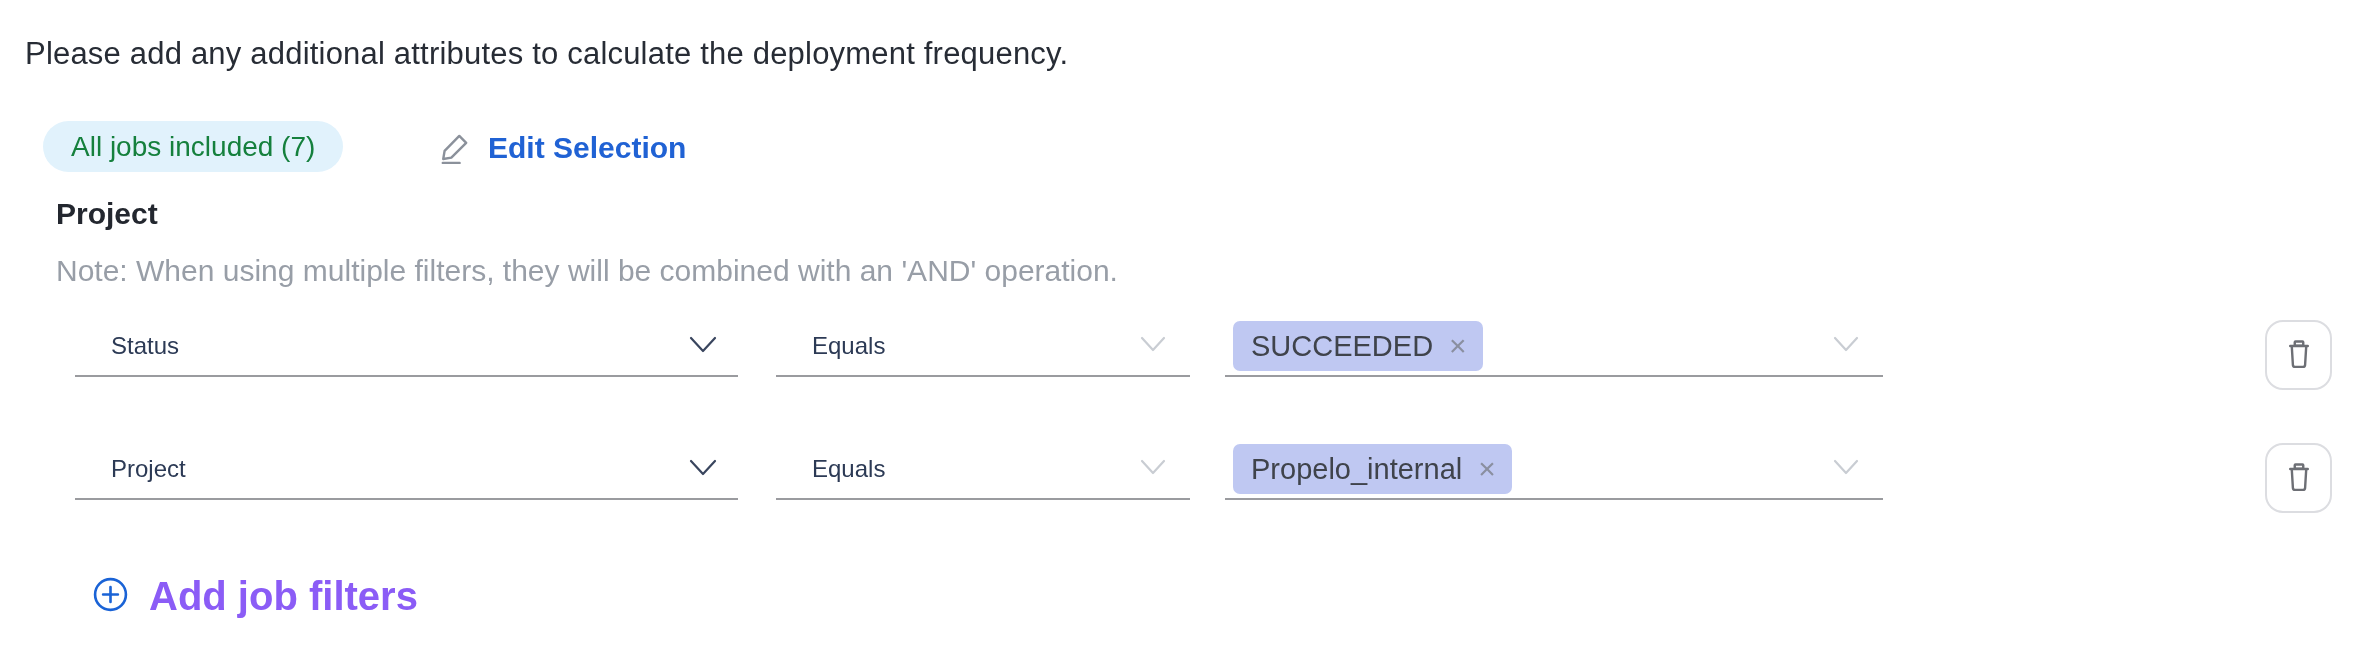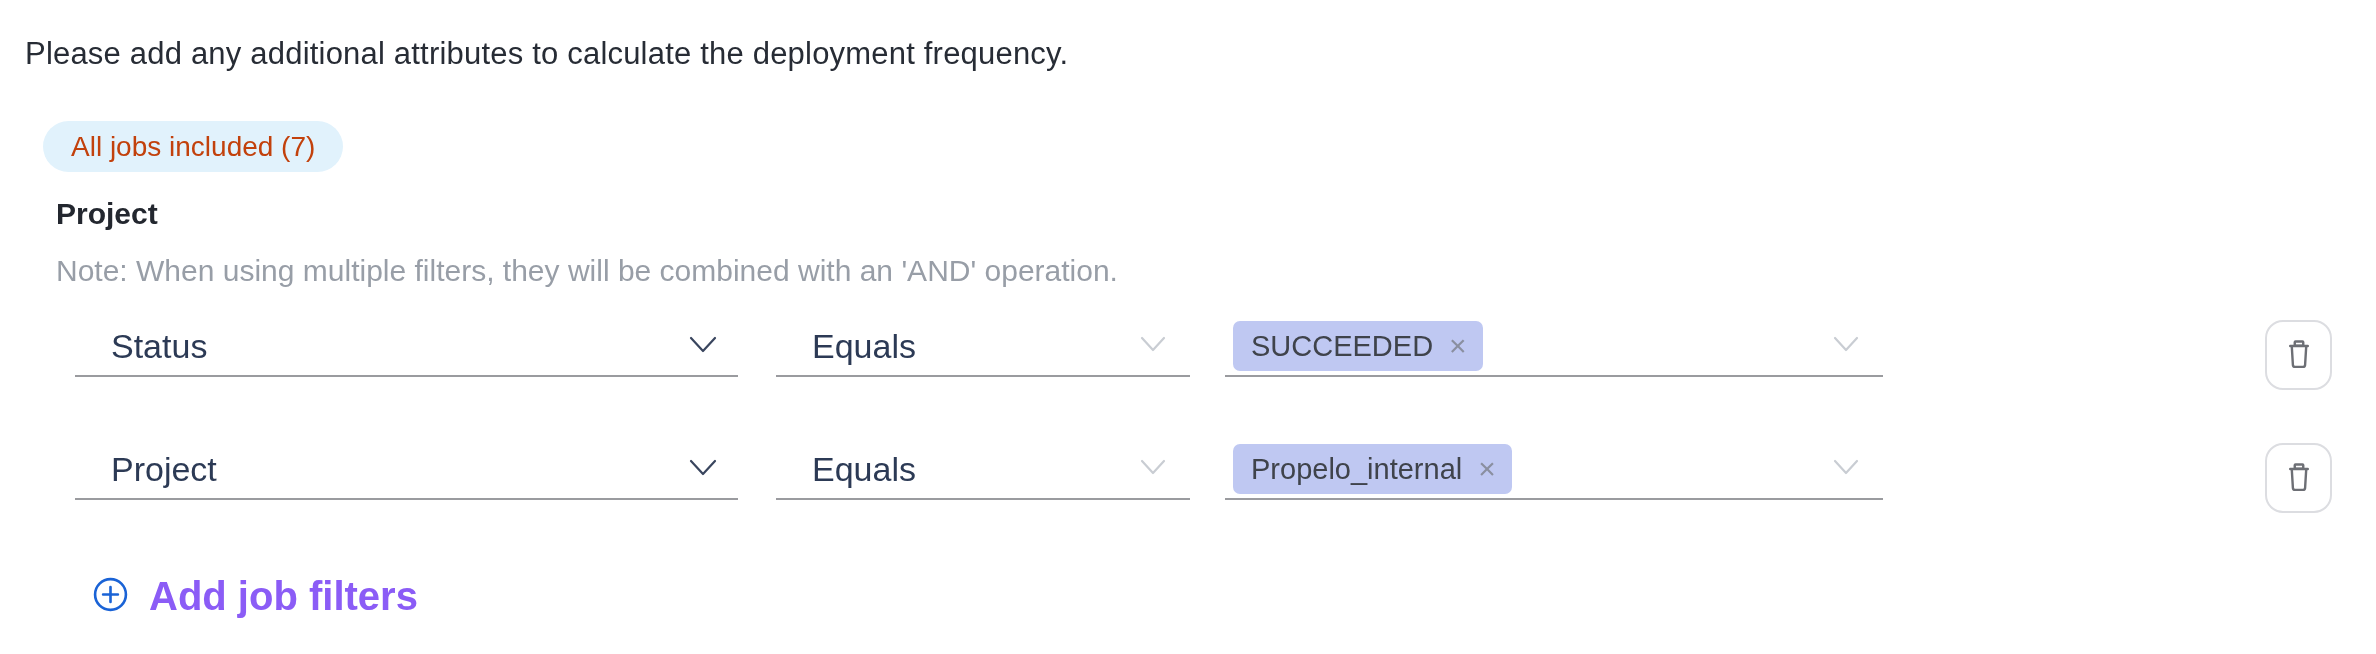--- a/index.html
+++ b/index.html
@@ -13,21 +13,21 @@
 
   .instruction {
     position:absolute; left:25px; top:36px;
     font-size:31px; color:#272c35; letter-spacing:0.2px;
   }
 
   .badge {
     position:absolute; left:43px; top:121px;
     height:51px; line-height:51px; padding:0 28px;
     background:#e1f2fc; border-radius:26px;
-    font-size:28px; color:#c2410c;
+    font-size:28px; color:#15803d;
   }
 
   .edit-btn {
     position:absolute; left:438px; top:127px; height:42px;
     display:flex; align-items:center; gap:14px;
     background:none; border:none; cursor:pointer;
   }
   .edit-btn .edit-label { font-size:30px; font-weight:600; color:#2062d4; }
 
   .filters-title {
@@ -43,21 +43,21 @@
     position:absolute; height:60px;
     border-bottom:2px solid #9a9b9f;
     display:flex; align-items:center; justify-content:space-between;
     cursor:pointer; background:#fff;
   }
   .row1 .select { top:317px; }
   .row2 .select { top:440px; }
   .attr-select  { left:75px;   width:663px; padding:0 20px 0 36px; }
   .op-select    { left:776px;  width:414px; padding:0 24px 0 36px;align-items:center; }
   .val-select   { left:1225px; width:658px; padding:0 24px 0 8px; }
-  .select .sel-label { font-size:34px; color:#2c3a55; }
+  .select .sel-label { font-size:24px; color:#2c3a55; }
 
   .chev { flex:none; }
 
   .tag {
     display:flex; align-items:center; gap:16px;
     background:#bfc8f2; border-radius:7px;
     height:50px; padding:0 16px 0 18px;
   }
   .tag .tag-label { font-size:29px; color:#3f434b; }
   .tag .tag-x {
@@ -83,20 +83,29 @@
 </style>
 </head>
 <body>
 
 <div class="panel">
 
   <div class="instruction">Please add any additional attributes to calculate the deployment frequency.</div>
 
   <div class="badge">All jobs included (7)</div>
 
+  <button class="edit-btn">
+    <span class="icon">
+      <svg width="36" height="36" viewBox="0 0 24 24" fill="none" stroke="#8b919b" stroke-width="1.6" stroke-linejoin="round" stroke-linecap="round">
+        <path d="M14.2 4.6 l4.6 4.6 L8.9 19.1 l-5.4 0.9 0.9-5.4 z"></path>
+        <path d="M3.2 22.6 h11.2"></path>
+      </svg>
+    </span>
+    <span class="edit-label">Edit Selection</span>
+  </button>
 
   <div class="filters-title">Project</div>
   <div class="note">Note: When using multiple filters, they will be combined with an 'AND' operation.</div>
 
   <div class="row1">
     <div class="select attr-select">
       <span class="sel-label">Status</span>
       <span class="chev">
         <svg width="30" height="19" viewBox="0 0 30 19" fill="none" stroke="#39455e" stroke-width="2.2" stroke-linecap="round" stroke-linejoin="round">
             <polyline points="3,3 15,16 27,3"></polyline>

